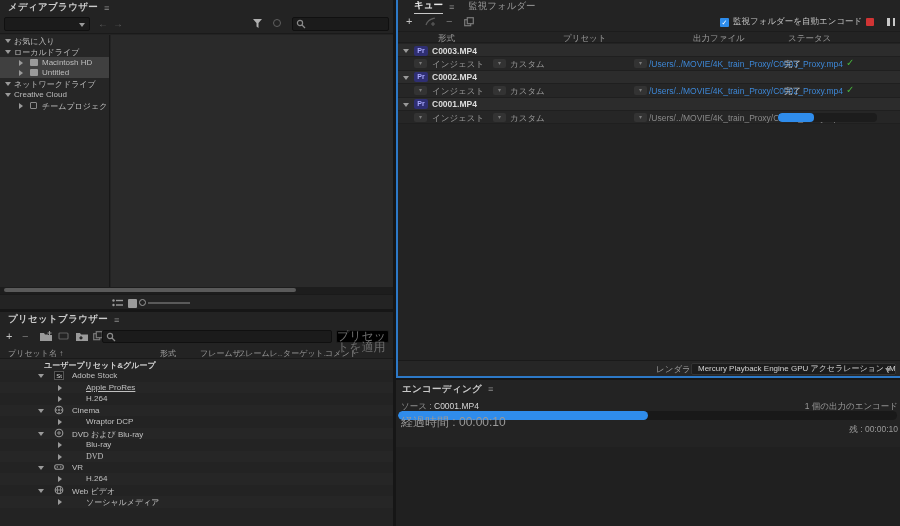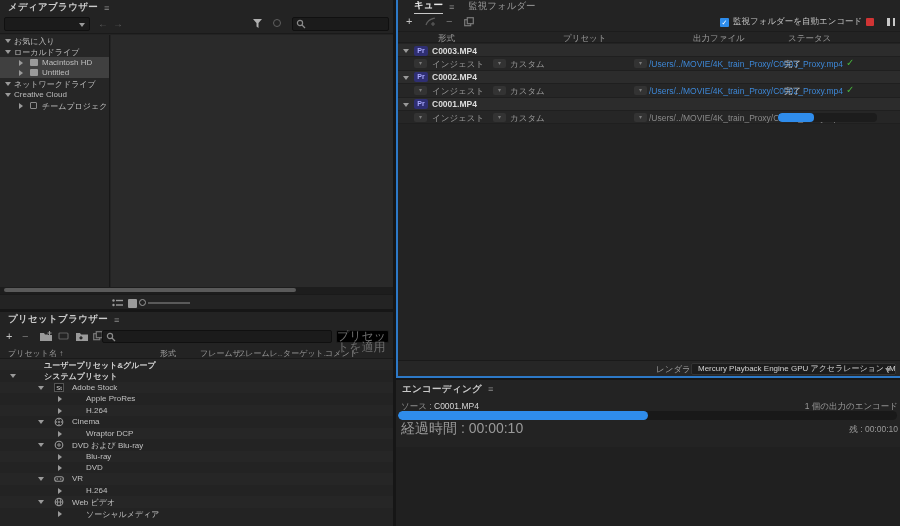--- a/index.html
+++ b/index.html
@@ -84,21 +84,21 @@
   #renderer-select { position:absolute; left:293px; top:1.5px; width:205px; height:12px; background:#1c1c1c; border:1px solid #343434; border-radius:2px; font-size:8px; color:#d2d2d2; line-height:10px; padding-left:6px; white-space:nowrap; overflow:hidden; }
   #renderer-select .dd-chev { position:absolute; right:4px; top:4px; }
 
   #encoding-panel { position:absolute; left:396px; top:380px; width:504px; height:146px; background:#232323; }
   #enc-title-row { position:absolute; left:0; top:2px; width:100%; height:14px; padding-left:6px; display:flex; align-items:center; }
   #enc-source { position:absolute; left:5px; top:21px; font-size:8.5px; color:#9a9a9a; }
   #enc-source b { color:#d6d6d6; font-weight:normal; }
   #enc-right { position:absolute; right:2px; top:21px; font-size:8.5px; color:#9a9a9a; white-space:nowrap; }
   #enc-progress { position:absolute; left:2px; top:31px; width:499px; height:9px; background:#191919; border-radius:4.5px; overflow:hidden; }
   #enc-progress .fill { height:100%; background:#2f8ceb; border-radius:4.5px; }
-  #enc-elapsed { position:absolute; left:5px; top:40px; font-size:14px; color:#9a9a9a; }
+  #enc-elapsed { position:absolute; left:5px; top:34px; font-size:12px; color:#9a9a9a; }
   #enc-remaining { position:absolute; right:2px; top:44px; font-size:8.5px; color:#9a9a9a; }
   #enc-preview { position:absolute; left:0; top:55px; width:100%; height:12px; background:#2b2b2b; display:flex; align-items:center; padding-left:6px; gap:5px; font-size:8.5px; color:#c0c0c0; }
   #enc-empty { position:absolute; left:0; top:67px; width:100%; bottom:0; background:#202020; }
 
   svg { display:block; }
 </style>
 </head>
 <body>
 
 <div id="app">
@@ -231,32 +231,28 @@
         <span style="left: 160px;">形式</span>
         <span style="left: 200px;">フレームサ..</span>
         <span style="left: 237px;">フレームレ..</span>
         <span style="left: 283px;">ターゲット..</span>
         <span style="left: 325px;">コメント</span>
       </div>
     <div id="preset-rows">
         <div class="ptree-row hdr">
           <span class="lbl" style="left: 44px;">ユーザープリセット&amp;グループ</span>
         </div>
-        <div class="ptree-row hdr">
-          <span class="chev-d pos" style="left: 10px; top: 4px;"></span>
-          <span class="lbl" style="left: 44px;">システムプリセット</span>
-        </div>
         <div class="ptree-row">
           <span class="chev-d pos" style="left: 38px; top: 4px;"></span>
           <span class="pos" style="left: 54px; top: 1px; width: 10px; height: 9px; background: rgb(26, 26, 26); border: 1px solid rgb(85, 85, 85); color: rgb(221, 221, 221); font-size: 6px; text-align: center; line-height: 8px;">St</span>
           <span class="lbl" style="left: 72px;">Adobe Stock</span>
         </div>
         <div class="ptree-row">
           <span class="chev-r pos" style="left: 58px; top: 3px;"></span>
-          <span class="lbl" style="left: 86px;">Apple ProRes</span>
+          <span class="lbl" style="left: 86px; text-decoration: underline;">Apple ProRes</span>
         </div>
         <div class="ptree-row">
           <span class="chev-r pos" style="left: 58px; top: 3px;"></span>
           <span class="lbl" style="left: 86px;">H.264</span>
         </div>
         <div class="ptree-row">
           <span class="chev-d pos" style="left: 38px; top: 4px;"></span>
           <span class="pos" style="left: 54px; top: 0.5px;">
             <svg width="10" height="10" viewBox="0 0 10 10">
               <circle cx="5" cy="5" r="3.8" fill="none" stroke="#9a9a9a" stroke-width="1.1"></circle>
@@ -282,21 +278,21 @@
             </svg>
           </span>
           <span class="lbl" style="left: 72px;">DVD および Blu-ray</span>
         </div>
         <div class="ptree-row">
           <span class="chev-r pos" style="left: 58px; top: 3px;"></span>
           <span class="lbl" style="left: 86px;">Blu-ray</span>
         </div>
         <div class="ptree-row">
           <span class="chev-r pos" style="left: 58px; top: 3px;"></span>
-          <span class="lbl" style="left: 86px;">DVD</span>
+          <span class="lbl" style="left: 86px; font-family: Liberation Serif, serif;">DVD</span>
         </div>
         <div class="ptree-row">
           <span class="chev-d pos" style="left: 38px; top: 4px;"></span>
           <span class="pos" style="left: 54px; top: 0.5px;">
             <svg width="10" height="10" viewBox="0 0 10 10">
               <rect x="0.7" y="2.7" width="8.6" height="4.6" rx="2" fill="none" stroke="#9a9a9a" stroke-width="1.1"></rect>
               <circle cx="3.3" cy="5" r="0.8" fill="#9a9a9a"></circle>
               <circle cx="6.7" cy="5" r="0.8" fill="#9a9a9a"></circle>
             </svg>
           </span>

